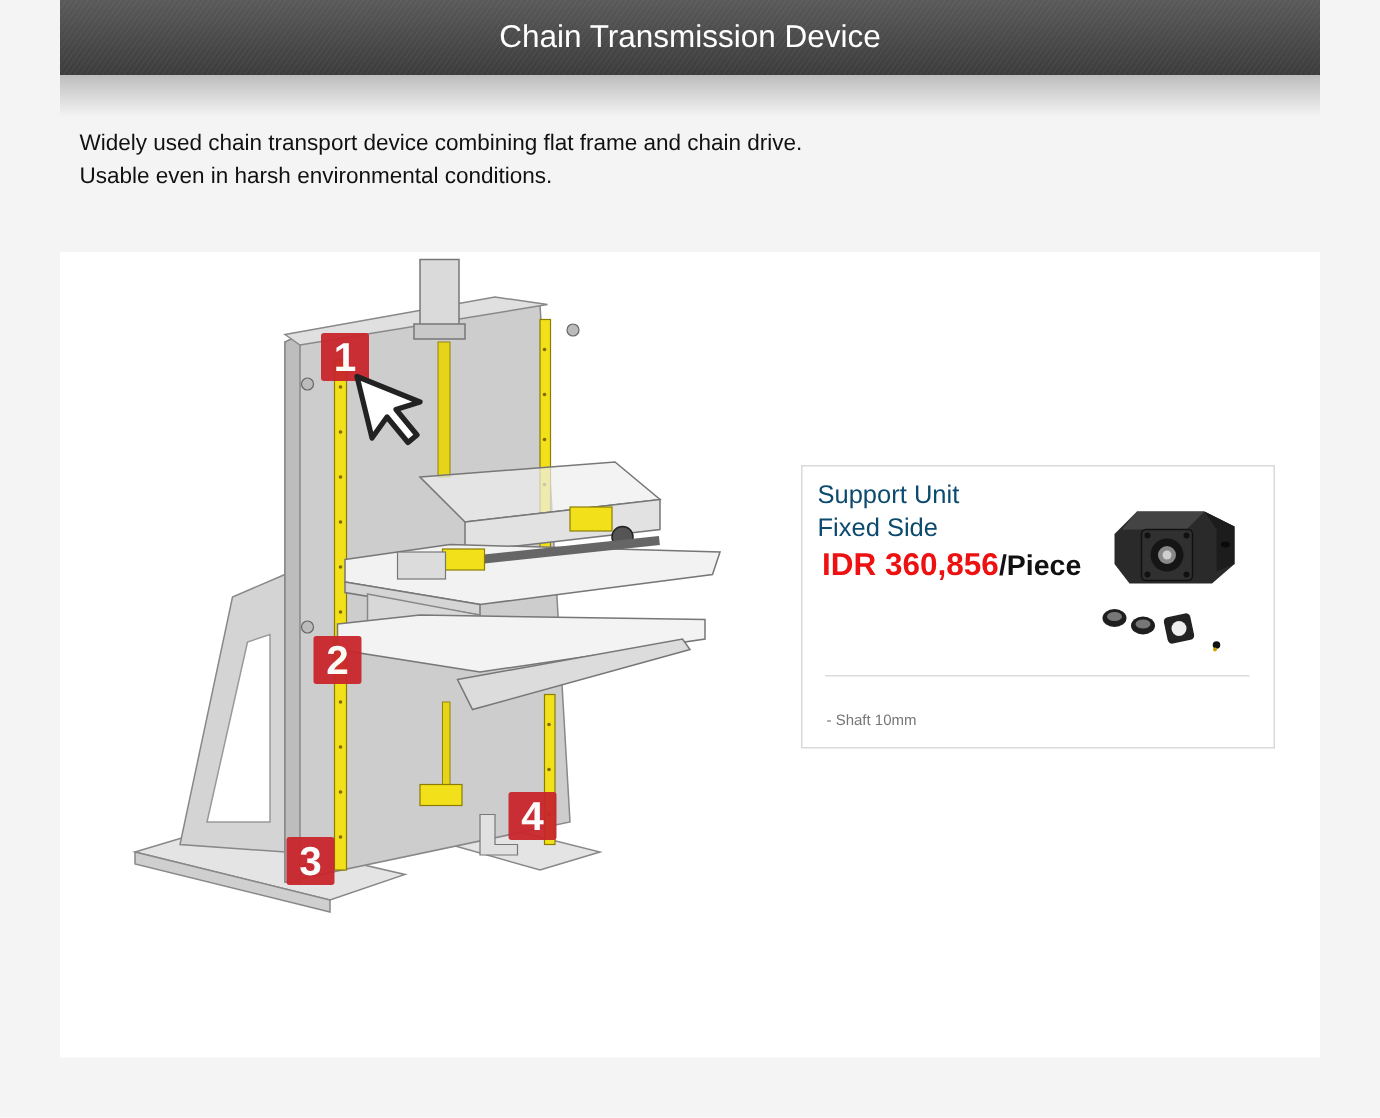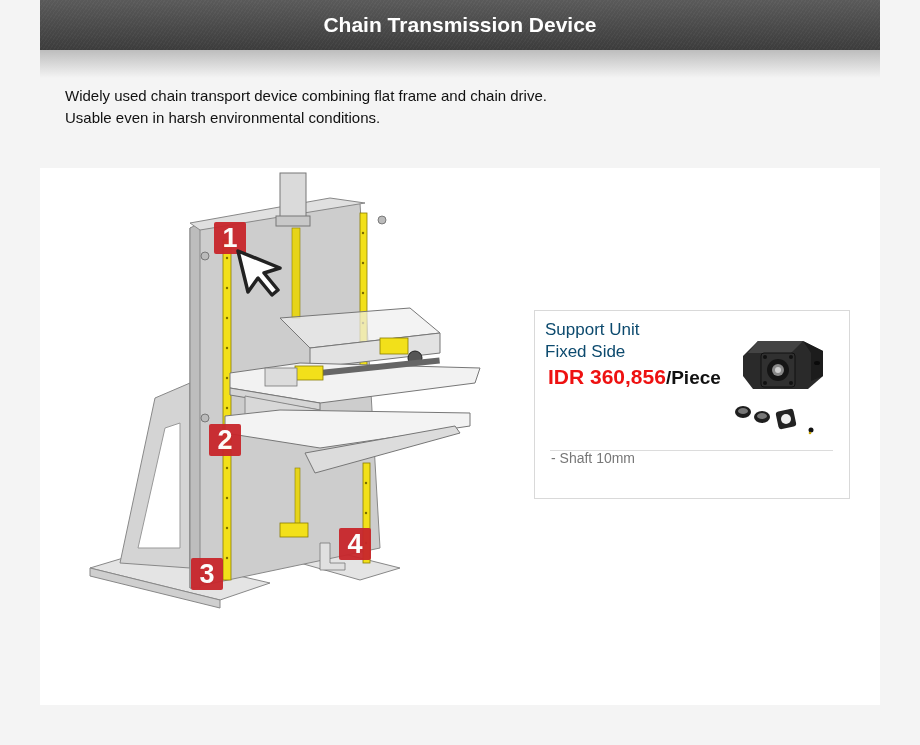--- a/index.html
+++ b/index.html
@@ -6,28 +6,28 @@
   body {
     width: 920px; height: 745px; background: #f4f4f4;
     font-family: "Liberation Sans", "DejaVu Sans", sans-serif;
     position: relative; overflow: hidden;
   }
   .header {
     position: absolute; left: 40px; top: 0; width: 840px; height: 50px;
     background:
       repeating-linear-gradient(125deg, rgba(255,255,255,0.035) 0 1px, rgba(0,0,0,0) 1px 3px),
       linear-gradient(#5a5a5a, #3c3c3c);
-    color: #fff; text-align: center; line-height: 50px; font-size: 21px; font-weight: bold;
+    color: #fff; text-align: center; line-height: 50px; font-size: 21px;
   }
   .header-shadow {
     position: absolute; left: 40px; top: 50px; width: 840px; height: 28px;
     background: linear-gradient(#bdbdbd, #f4f4f4);
   }
   .intro {
-    position: absolute; left: 65px; top: 85px; font-size: 15px; color: #111; line-height: 22px;
+    position: absolute; left: 53px; top: 85px; font-size: 15px; color: #111; line-height: 22px;
   }
   .intro div { white-space: nowrap; }
   .panel {
     position: absolute; left: 40px; top: 168px; width: 840px; height: 537px; background: #fff;
   }
   .machine { position: absolute; left: 40px; top: 0; }
   .marker {
     position: absolute; width: 32px; height: 32px; background: #c8262b; opacity: 0.95;
     color: #fff; font-size: 27px; font-weight: bold; text-align: center; line-height: 32px;
     border-radius: 2px;
@@ -36,21 +36,21 @@
   .card {
     position: absolute; left: 494px; top: 142px; width: 314px; height: 187px;
     border: 1px solid #d9d9d9; background: #fff;
   }
   .card-title { position: absolute; left: 10px; top: 8px; font-size: 17px; color: #0c4a6e; line-height: 22px; }
   .card-price { position: absolute; left: 13px; top: 54px; white-space: nowrap; }
   .price-main { color: #ee1111; font-size: 21px; font-weight: bold; text-align: right; }
   .price-unit { color: #111; font-size: 19px; font-weight: bold; }
   .product-img { position: absolute; left: 198px; top: 10px; }
   .card-divider { position: absolute; left: 15px; top: 139px; width: 283px; height: 1px; background: #dcdcdc; }
-  .card-spec { position: absolute; left: 16px; top: 139px; font-size: 14px; color: #777; }
+  .card-spec { position: absolute; left: 16px; top: 164px; font-size: 10px; color: #777; }
 </style>
 </head>
 <body>
 
 <div class="header">
   <span>Chain Transmission Device</span>
 </div>
 <div class="header-shadow"></div>
 
 <div class="intro">

